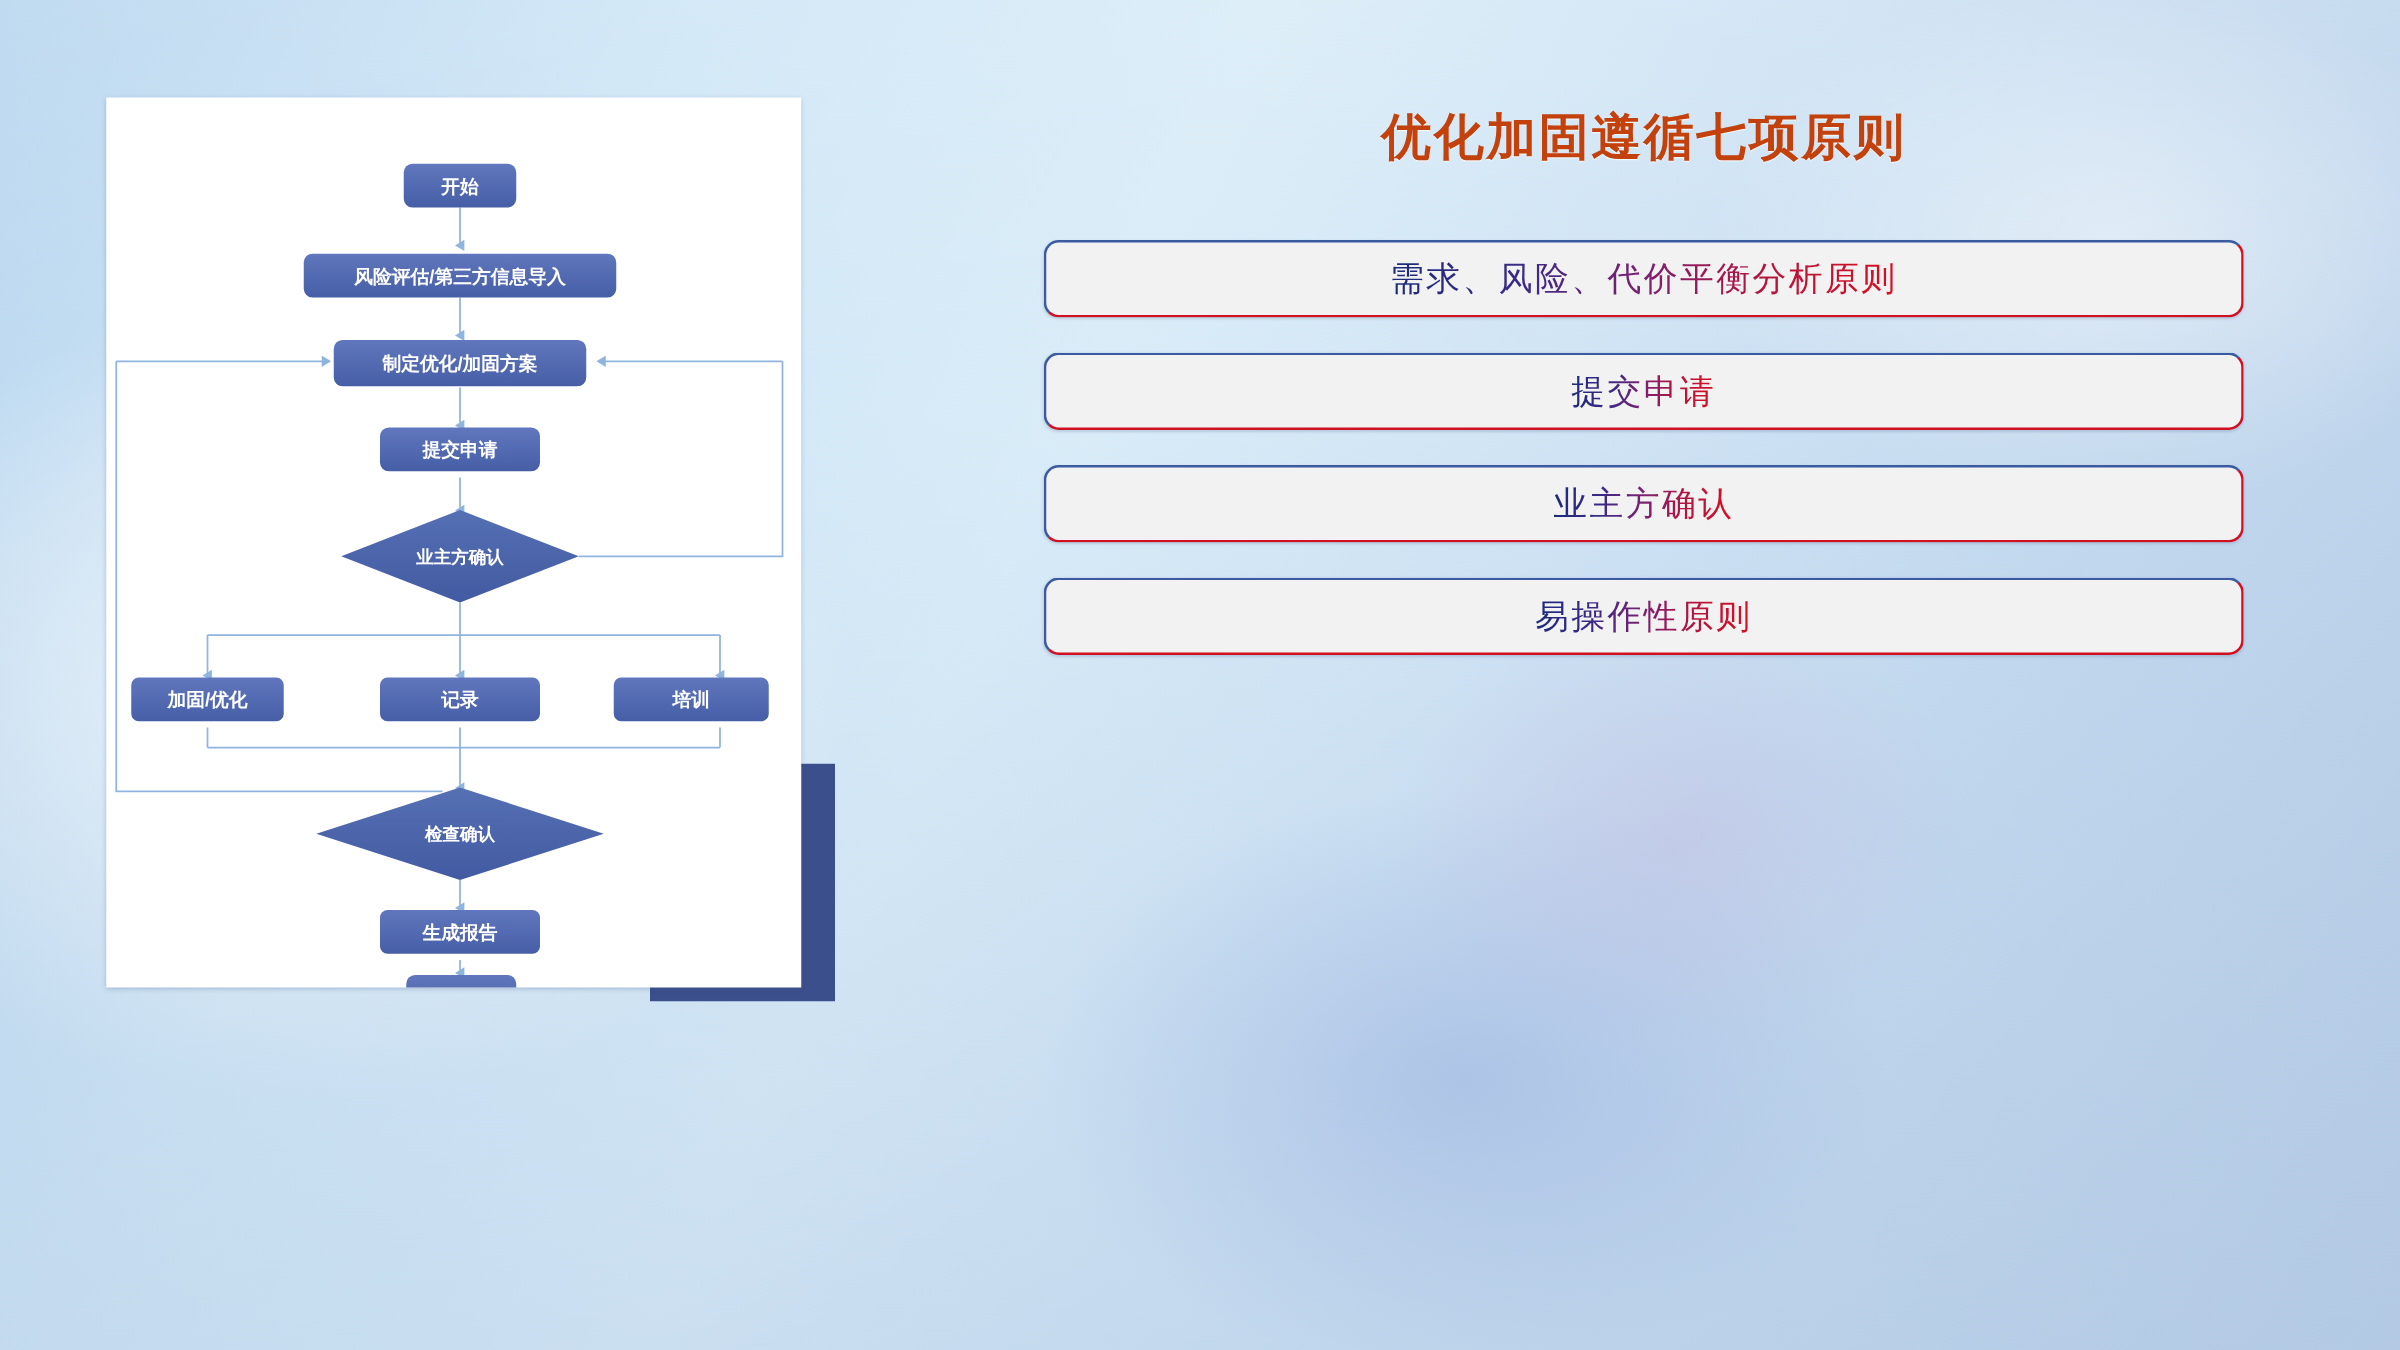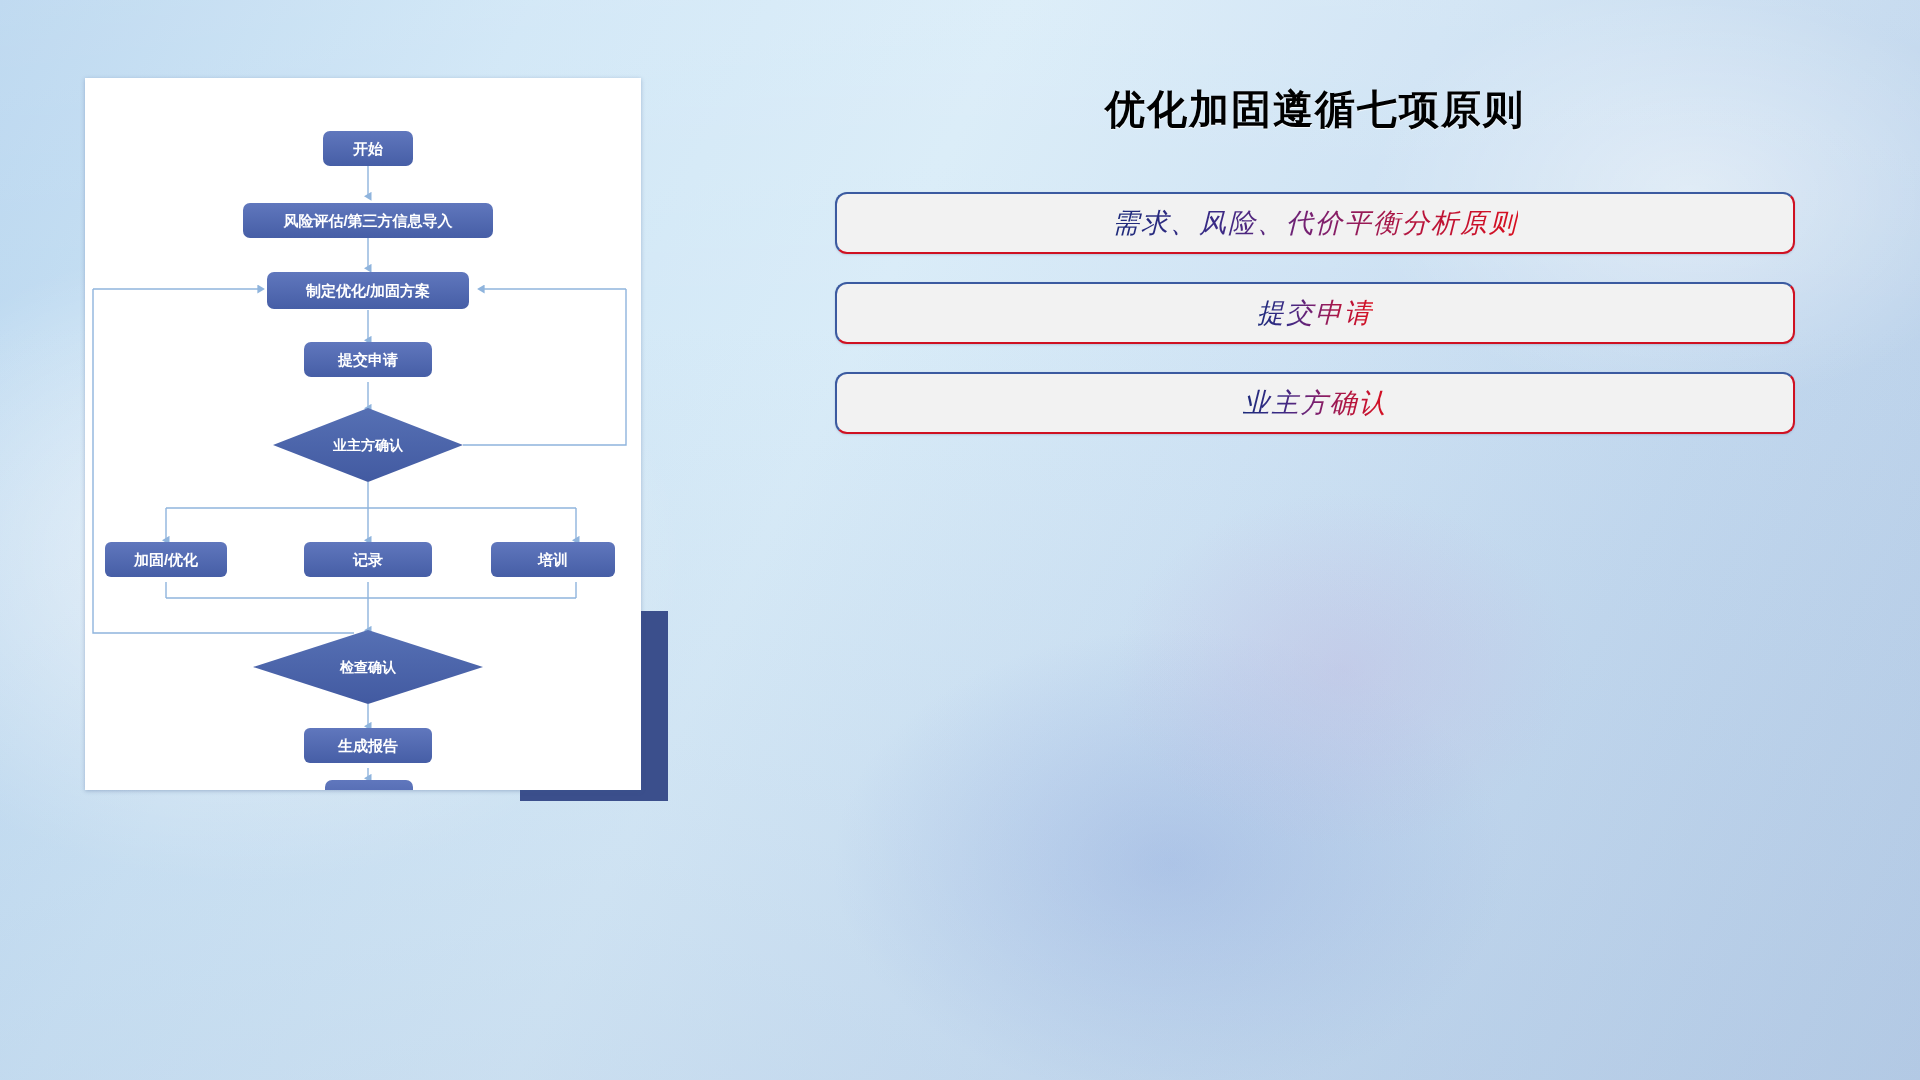--- a/index.html
+++ b/index.html
@@ -51,36 +51,35 @@
     text-orientation:upright;
     color:#2b3f7a;font-weight:700;font-size:15px;line-height:1.02;
     letter-spacing:0px;
     white-space:nowrap;
   }
 
   
   #right-panel{position:absolute;left:780px;top:60px;width:1070px;height:800px;z-index:3;}
   #right-title{
     position:absolute;left:0;top:22px;width:1070px;text-align:center;
-    font-size:40px;font-weight:700;color:#000000;letter-spacing:2px;
+    font-size:40px;font-weight:700;color:#c2410c;letter-spacing:2px;
     text-shadow:0 1px 1px rgba(255,255,255,.8);
   }
   #items{position:absolute;left:55px;top:132px;width:960px;}
   .item{
     position:relative;height:62px;margin-bottom:28px;
     background:#f2f2f2;
     border-radius:12px;
     border-top:2px solid #3b5aa0;
     border-left:2px solid #3b5aa0;
     border-right:2px solid #cf1122;
     border-bottom:2px solid #cf1122;
     box-sizing:border-box;
     display:flex;align-items:center;justify-content:center;
     box-shadow:0 1px 2px rgba(90,110,150,.25);
-    font-style:italic;
   }
   .item-text{
     font-size:27px;font-weight:500;letter-spacing:2px;
     background:linear-gradient(90deg,#1c2a7a 0%,#3a2a86 26%,#7b2070 50%,#b5143c 74%,#d80f1f 100%);
     -webkit-background-clip:text;background-clip:text;
     -webkit-text-fill-color:transparent;color:transparent;
     white-space:nowrap;
   }
 </style>
 </head>
@@ -226,15 +225,18 @@
 
 
     <div class="item">
       <span class="item-text">提交申请</span>
     </div>
 
     <div class="item">
       <span class="item-text">业主方确认</span>
     </div>
 
+    <div class="item">
+      <span class="item-text">易操作性原则</span>
+    </div>
 
   </div>
 </div>
 
 </body></html>

